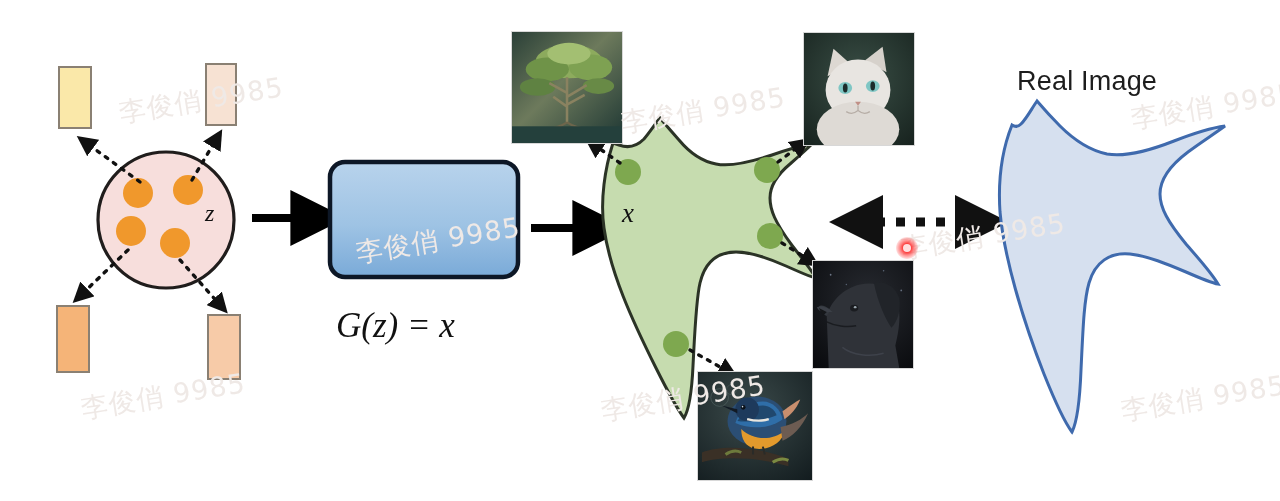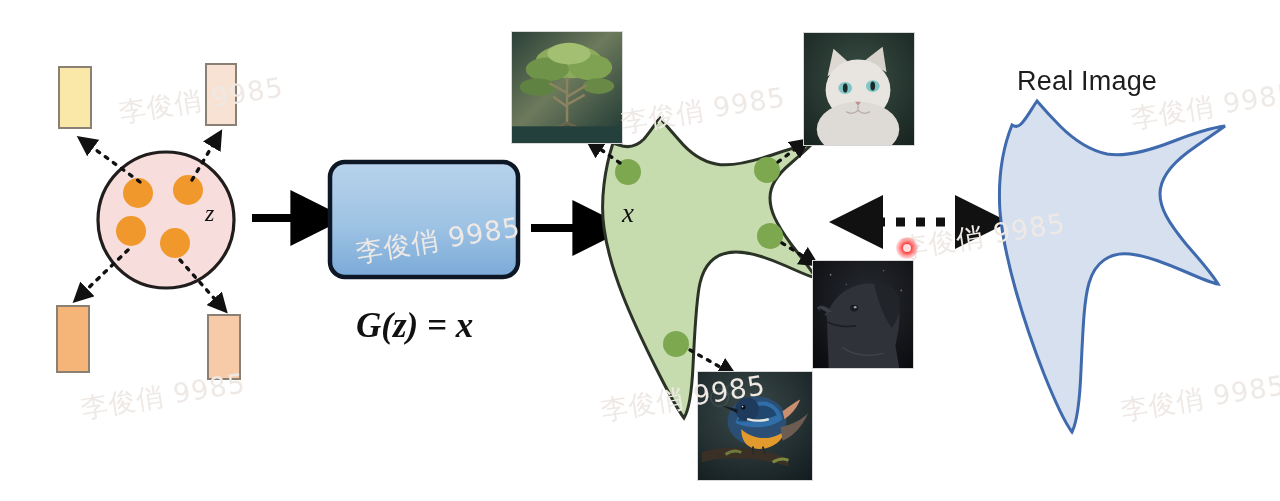--- a/index.html
+++ b/index.html
@@ -298,21 +298,21 @@
       <path d="M76,92 C82,88 88,88 92,90" stroke="#7a8a42" stroke-width="3" fill="none"></path>
       <path d="M56,76 L56,84 M66,76 L68,84" stroke="#2a2b28" stroke-width="2" fill="none"></path>
     </svg>
   </div>
 
   <div class="cursor-dot" style="left:896px; top:237px;"></div>
 
   <div class="lbl lbl-real" style="left:1017px; top:66px;">Real Image</div>
 
 
-  <div class="lbl lbl-math lbl-eq" style="left:356px; top:306px;font-weight:bold;">G(z) = x</div>
+  <div class="lbl lbl-math lbl-eq" style="left:336px; top:306px;">G(z) = x</div>
 
   <div class="lbl lbl-math lbl-z" style="left:205px; top:200px;">z</div>
 
   <div class="lbl lbl-math lbl-x" style="left:622px; top:198px;">x</div>
 
   <div class="wm" style="left:118px; top:82px;">李俊俏 9985</div>
   <div class="wm" style="left:620px; top:92px;">李俊俏 9985</div>
   <div class="wm" style="left:80px;  top:378px;">李俊俏 9985</div>
   <div class="wm" style="left:600px; top:380px;">李俊俏 9985</div>
   <div class="wm" style="left:900px; top:218px;">李俊俏 9985</div>

